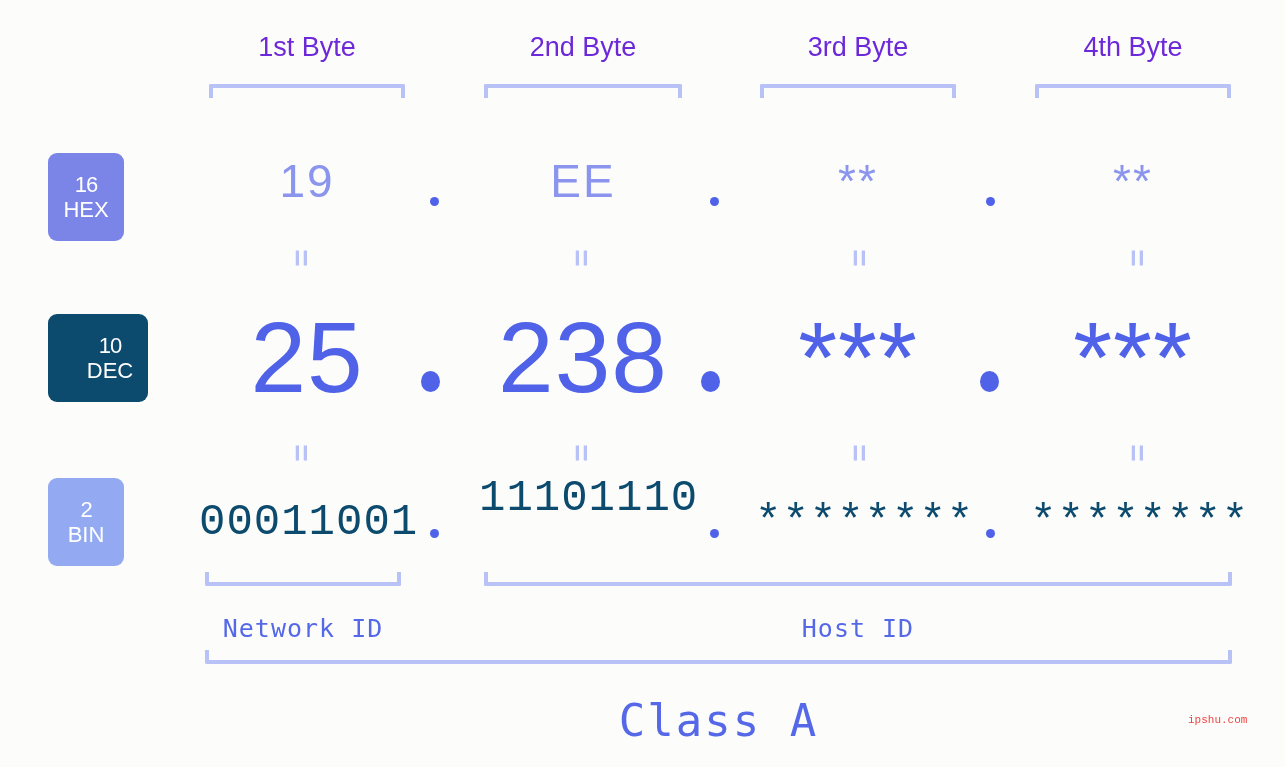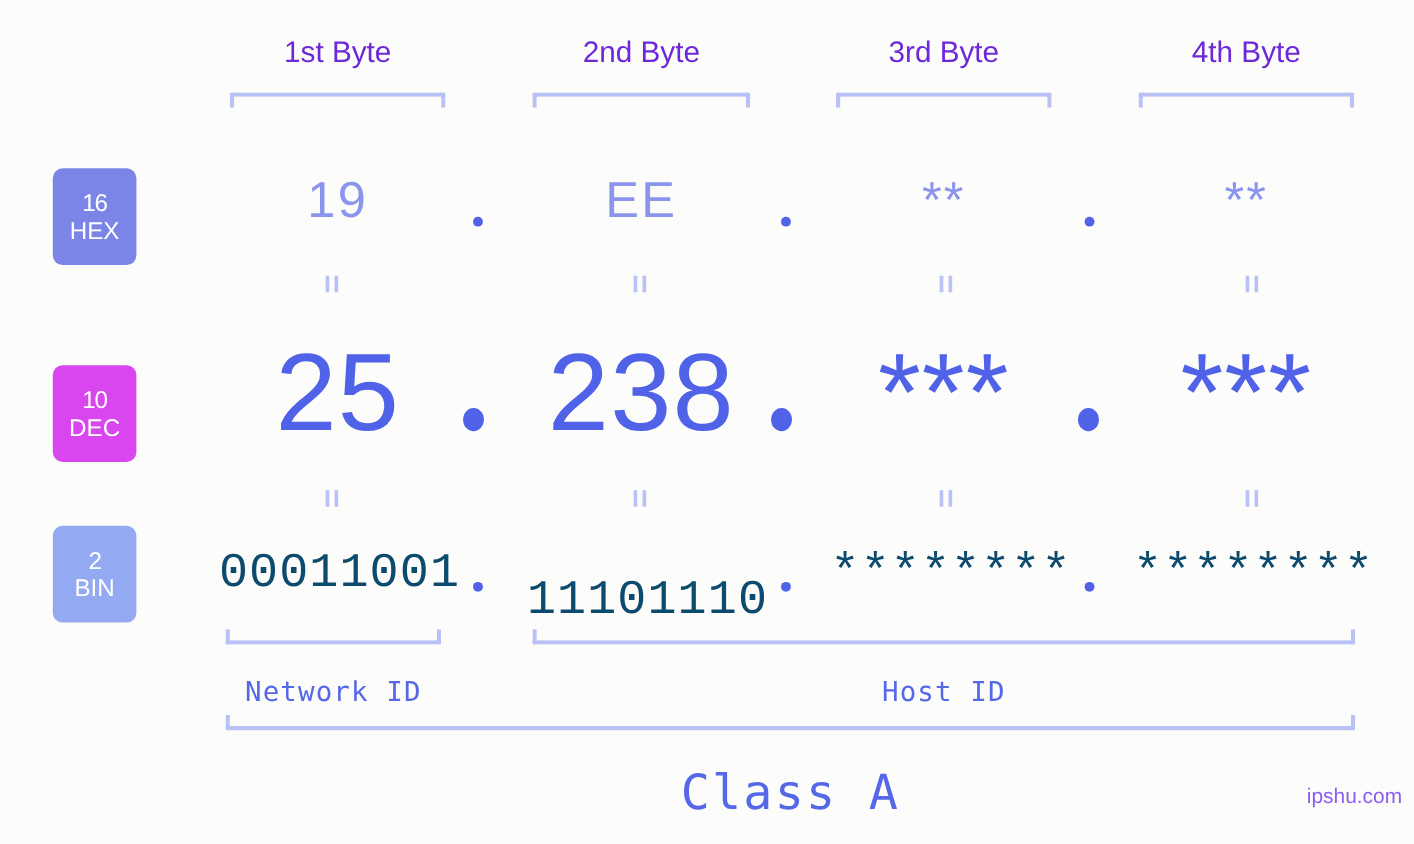--- a/index.html
+++ b/index.html
@@ -143,23 +143,23 @@
     position: absolute;
     text-align: center;
     font-size: 44px;
     color: #5568e8;
     font-family: "DejaVu Sans Mono", monospace;
     white-space: nowrap;
     letter-spacing: 2px;
   }
   .watermark {
     position: absolute;
-    font-size: 19px;
-    color: #8b5cf6;
-    font-family: Liberation Sans, sans-serif;
+    font-size: 11px;
+    color: #ef4444;
+    font-family: Liberation Mono, monospace;
     letter-spacing: 0px;
     white-space: nowrap;
   }
 </style>
 </head>
 <body>
 
 <div class="stage">
 
   <div class="byte-label" style="left:209px; width:196px;">1st Byte</div>
@@ -185,21 +185,21 @@
     <div class="cell" style="left:760px; top:158px; width:196px;">**</div>
     <div class="dot dot-hex" style="left:986px; top:197px;"></div>
     <div class="cell" style="left:1035px; top:158px; width:196px;">**</div>
   </div>
 
   <div class="eqsign" style="left:291px; top:243px; width:20px; text-align:center;">=</div>
   <div class="eqsign" style="left:571px; top:243px; width:20px; text-align:center;">=</div>
   <div class="eqsign" style="left:849px; top:243px; width:20px; text-align:center;">=</div>
   <div class="eqsign" style="left:1127px; top:243px; width:20px; text-align:center;">=</div>
 
-  <div class="badge" style="left:48px; top:332px; background:#d946ef;">
+  <div class="badge" style="left:48px; top:314px; background:#0c4a6e;padding-left:24px;">
     <span class="num">10</span>
     <span class="abbr">DEC</span>
   </div>
 
   <div class="row-dec">
     <div class="cell" style="left:209px; top:307px; width:196px;">25</div>
     <div class="dot dot-dec" style="left:421px; top:371px;"></div>
     <div class="cell" style="left:484px; top:307px; width:198px;">238</div>
     <div class="dot dot-dec" style="left:701px; top:371px;"></div>
     <div class="cell" style="left:760px; top:307px; width:196px;">***</div>
@@ -213,21 +213,21 @@
   <div class="eqsign" style="left:1127px; top:438px; width:20px; text-align:center;">=</div>
 
   <div class="badge" style="left:48px; top:478px; background:#93aaf2;">
     <span class="num">2</span>
     <span class="abbr">BIN</span>
   </div>
 
   <div class="row-bin">
     <div class="cell" style="left:199px; top:500px; width:206px;">00011001</div>
     <div class="dot dot-bin" style="left:430px; top:529px;"></div>
-    <div class="cell" style="left:479px; top:524px; width:208px;">11101110</div>
+    <div class="cell" style="left:479px; top:476px; width:208px;">11101110</div>
     <div class="dot dot-bin" style="left:710px; top:529px;"></div>
     <div class="cell" style="left:755px; top:500px; width:206px;">********</div>
     <div class="dot dot-bin" style="left:986px; top:529px;"></div>
     <div class="cell" style="left:1030px; top:500px; width:206px;">********</div>
   </div>
 
   <div class="bracket-up" style="left:205px; top:572px; width:196px;"></div>
   <div class="bracket-up" style="left:484px; top:572px; width:748px;"></div>
 
   <div class="id-label" style="left:205px; top:614px; width:196px;">Network ID</div>

